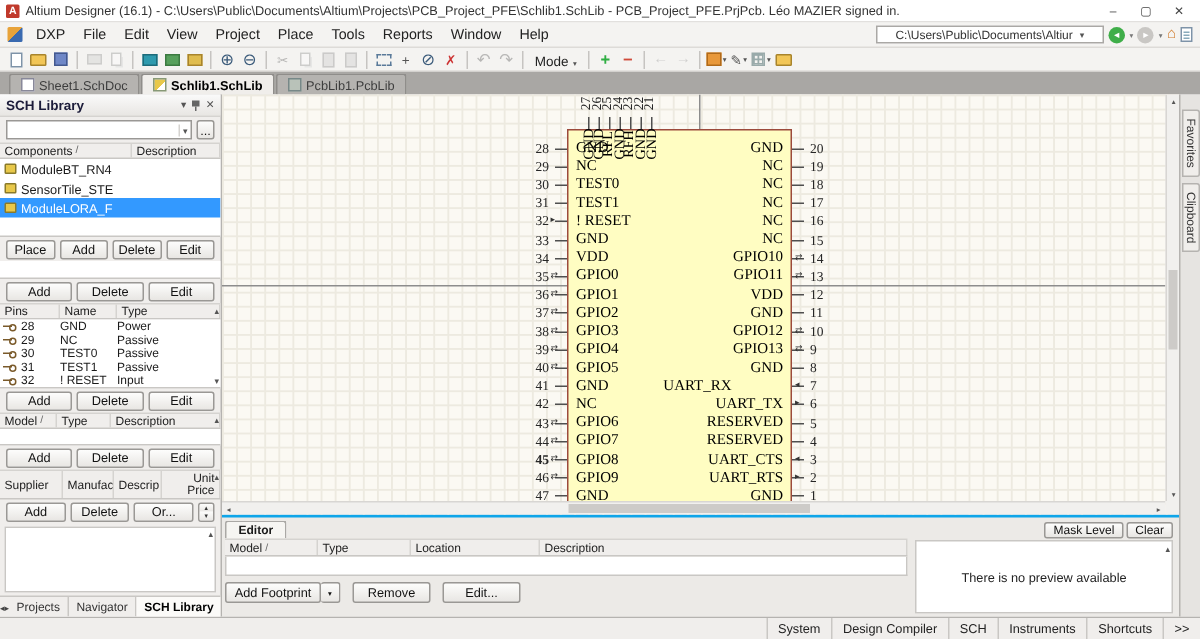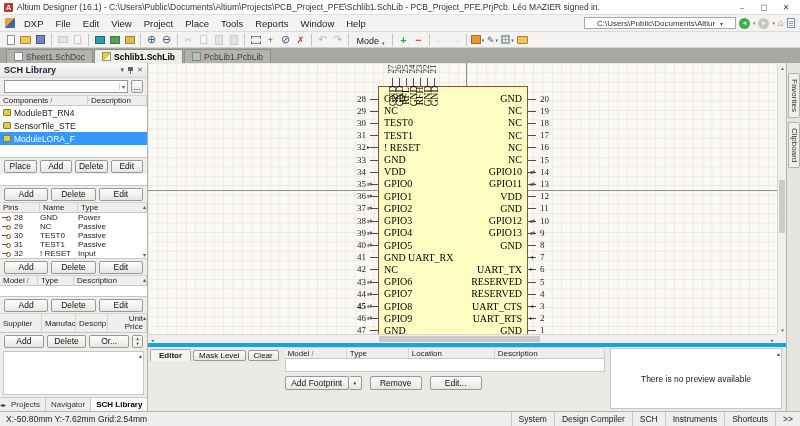--- a/index.html
+++ b/index.html
@@ -117,21 +117,21 @@
   .pinname{font-size:10px}
   .pinsym{position:absolute;z-index:4;font-size:6px;color:#333;font-family:"DejaVu Sans",sans-serif}
   .vscroll{position:absolute;top:0;right:0;bottom:9px;width:9px;background:#f1f0ee;border-left:1px solid #d8d6d3;z-index:5}
   .hscroll{position:absolute;left:0;right:9px;bottom:0;height:9px;background:#f1f0ee;border-top:1px solid #d8d6d3;z-index:5}
   .corner{position:absolute;right:0;bottom:0;width:9px;height:9px;background:#f1f0ee;z-index:5}
   .sarr{position:absolute;font-size:5px;color:#555;width:9px;height:9px;display:flex;align-items:center;justify-content:center}
   .vthumb{position:absolute;left:1px;right:1px;top:117px;height:53px;background:#cdcbc8}
   .hthumb{position:absolute;top:1px;bottom:1px;left:231px;width:161px;background:#cdcbc8}
 
   
-  .bpanel{height:68px;background:#eceae7;border-top:4px solid #0ea5e9;display:flex;flex-direction:row}
+  .bpanel{height:68px;background:#eceae7;border-top:2px solid #0ea5e9;display:flex;flex-direction:column}
   .brow1{height:14px;display:flex;align-items:flex-end;padding:1px 4px 0 2px;gap:2px}
   .editor-tab{height:12px;padding:0 8px;background:#f6f5f2;border:1px solid #aaa8a5;border-bottom:none;font-size:8px;font-weight:bold;display:flex;align-items:center;border-radius:2px 2px 0 0}
   .brow1 .right{margin-left:auto;display:flex;gap:2px}
   .mbtn{height:11px;padding:0 5px;font-size:8px}
   .brow2{flex:1;display:flex;padding:0 4px 2px 2px;gap:5px}
   .bleft{flex:1;display:flex;flex-direction:column;min-width:0}
   .bhdr{height:12px}
   .bhdr .col{font-size:8px}
   .blist{height:13px;background:#fff;border:1px solid #c9c7c4;border-top:none}
   .bbtns{margin-top:4px;display:flex;gap:8px;align-items:center}
@@ -559,21 +559,21 @@
           <span class="pinsym" style="left: 382px; top: 153.6px;">⇄</span>
           <span class="stub" style="left: 380px; top: 169.81px; width: 8px; height: 1px;"></span>
           <span class="schlabel pinnum" style="left: 392px; top: 164.81px;">9</span>
           <span class="schlabel pinname" style="left: 260px; top: 164.31px; width: 114px; text-align: right;">GPIO13</span>
           <span class="pinsym" style="left: 382px; top: 165.81px;">⇄</span>
           <span class="stub" style="left: 380px; top: 182.02px; width: 8px; height: 1px;"></span>
           <span class="schlabel pinnum" style="left: 392px; top: 177.02px;">8</span>
           <span class="schlabel pinname" style="left: 260px; top: 176.52px; width: 114px; text-align: right;">GND</span>
           <span class="stub" style="left: 380px; top: 194.23px; width: 8px; height: 1px;"></span>
           <span class="schlabel pinnum" style="left: 392px; top: 189.23px;">7</span>
-          <span class="schlabel pinname" style="left: 260px; top: 188.73px; width: 114px; text-align: left;">UART_RX</span>
+          <span class="schlabel pinname" style="left: 260px; top: 188.73px; width: 114px; text-align: center;">UART_RX</span>
           <span class="pinsym" style="left: 382px; top: 190.23px;">◂</span>
           <span class="stub" style="left: 380px; top: 206.44px; width: 8px; height: 1px;"></span>
           <span class="schlabel pinnum" style="left: 392px; top: 201.44px;">6</span>
           <span class="schlabel pinname" style="left: 260px; top: 200.94px; width: 114px; text-align: right;">UART_TX</span>
           <span class="pinsym" style="left: 382px; top: 202.44px;">▸</span>
           <span class="stub" style="left: 380px; top: 218.65px; width: 8px; height: 1px;"></span>
           <span class="schlabel pinnum" style="left: 392px; top: 213.65px;">5</span>
           <span class="schlabel pinname" style="left: 260px; top: 213.15px; width: 114px; text-align: right;">RESERVED</span>
           <span class="stub" style="left: 380px; top: 230.86px; width: 8px; height: 1px;"></span>
           <span class="schlabel pinnum" style="left: 392px; top: 225.86px;">4</span>
@@ -661,21 +661,20 @@
     </div>
   </div>
 
   <div class="rstrip" id="rstrip">
       <span class="vtab">Favorites</span>
       <span class="vtab">Clipboard</span>
     </div>
 </div>
 
 <div class="statusbar">
-  <span class="statusleft">X:-50.80mm Y:-7.62mm Grid:2.54mm</span>
   <span class="statusright" id="status-btns">
       <span class="sbtn">System</span>
       <span class="sbtn">Design Compiler</span>
       <span class="sbtn">SCH</span>
       <span class="sbtn">Instruments</span>
       <span class="sbtn">Shortcuts</span>
       <span class="sbtn">&gt;&gt;</span>
     </span>
 </div>
 

